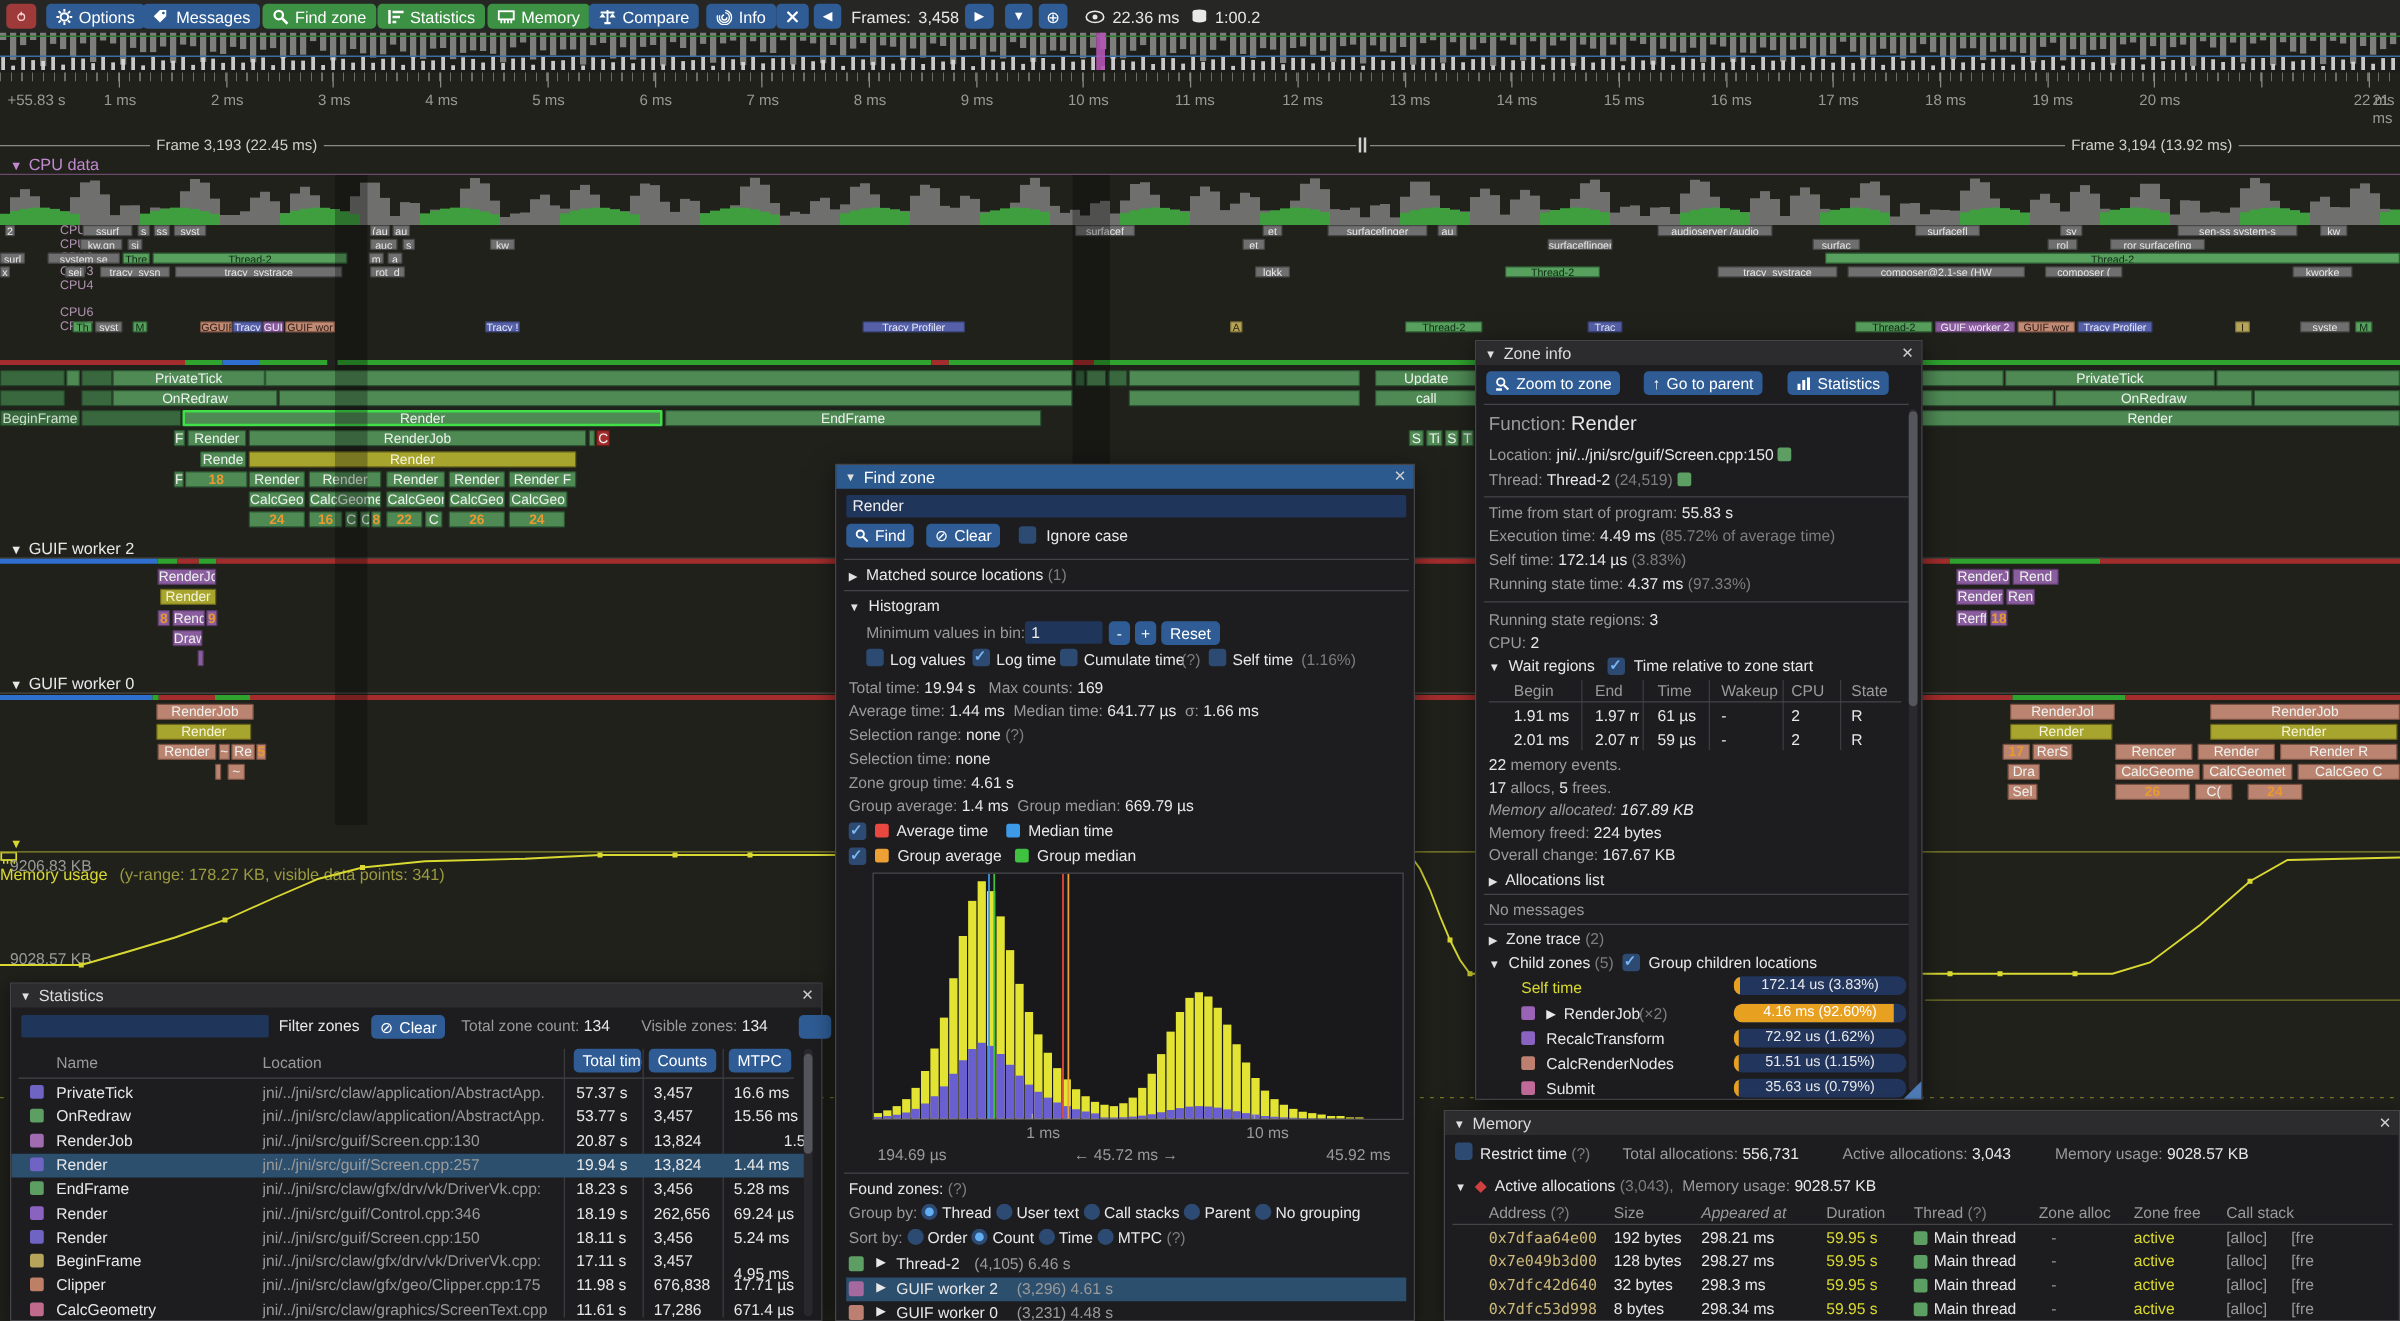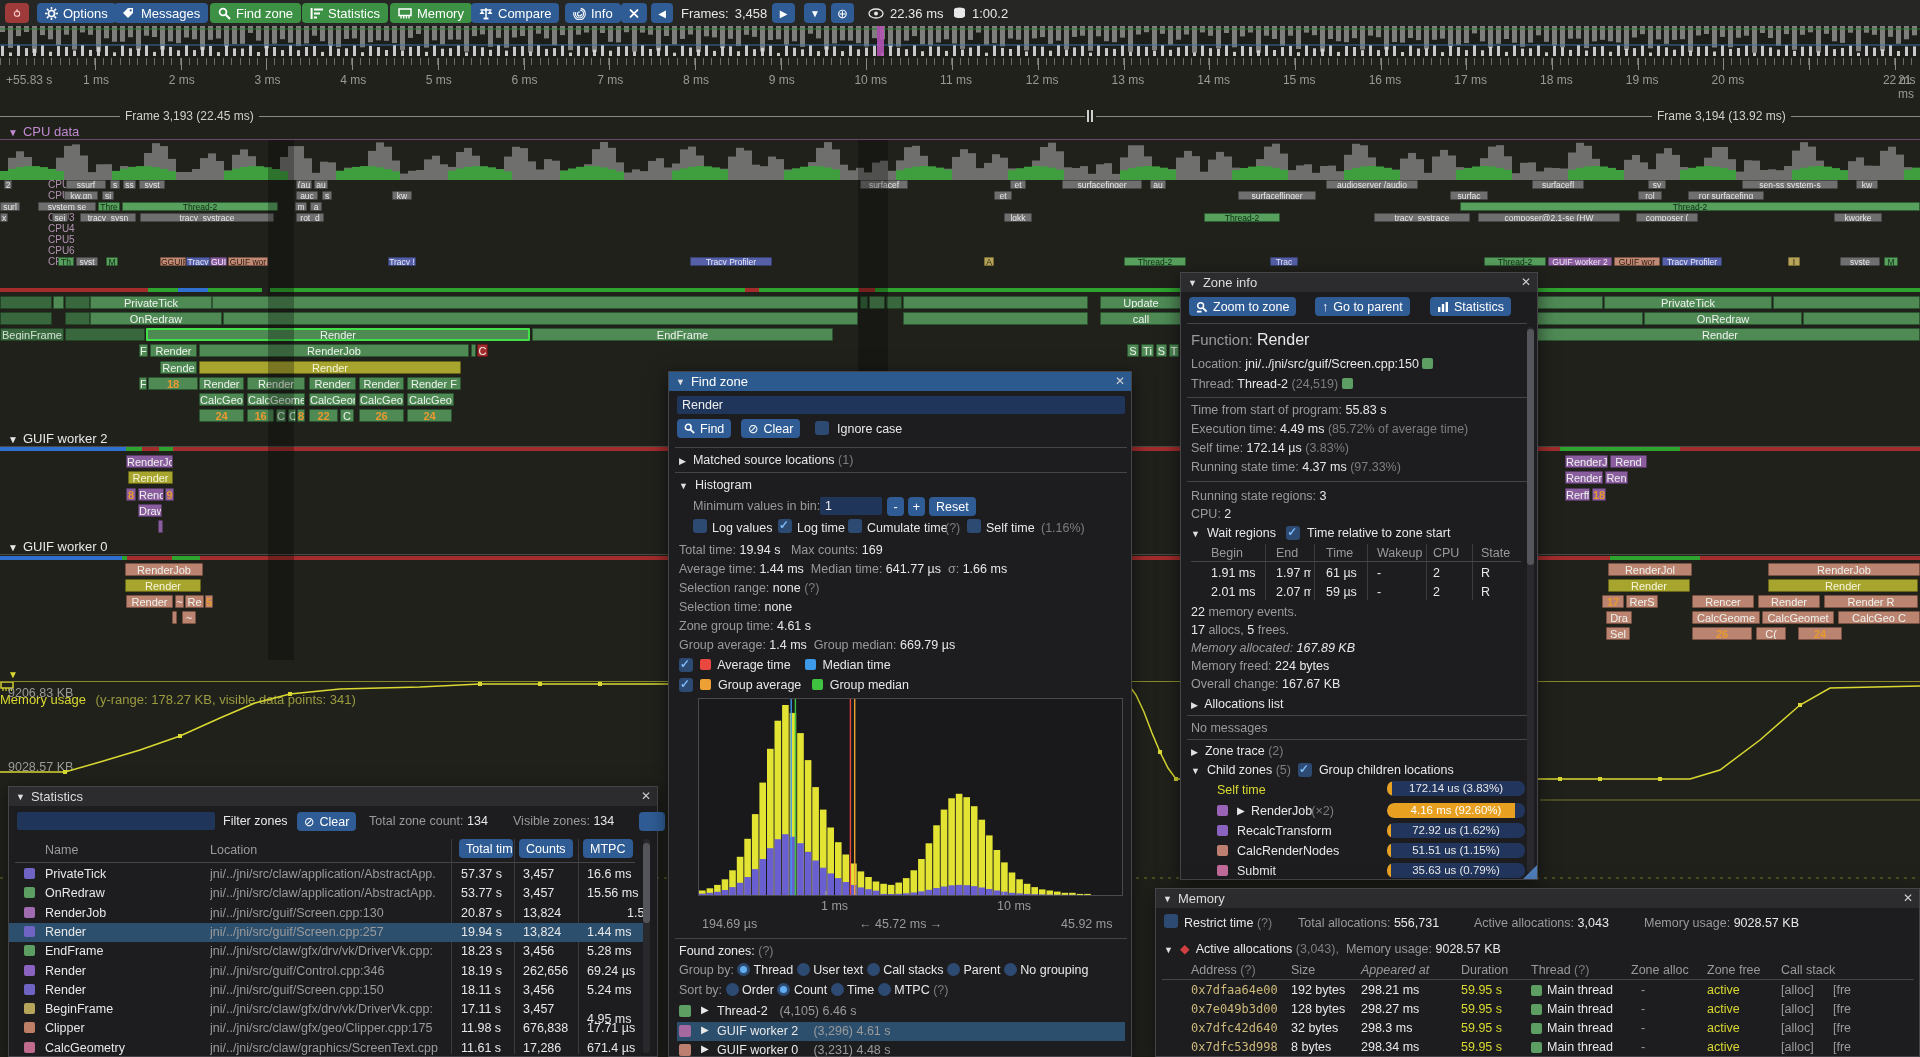--- a/index.html
+++ b/index.html
@@ -1153,21 +1153,21 @@
         <div class="cchip ccgray" style="left: 1856px; width: 22px;">kw</div>
       </div>
       <div class="cpu-row" style="top: 11px;">
         <div class="cpu-label">CPU1</div>
         <div class="cchip ccgray" style="left: 64px; width: 34px;">kw.gn</div>
         <div class="cchip ccgray" style="left: 102px; width: 12px;">si</div>
         <div class="cchip ccgray" style="left: 296px; width: 22px;">auc</div>
         <div class="cchip ccgray" style="left: 322px; width: 10px;">s</div>
         <div class="cchip ccgray" style="left: 392px; width: 20px;">kw</div>
         <div class="cchip ccgray" style="left: 994px; width: 18px;">et</div>
-        <div class="cchip ccgray" style="left: 1238px; width: 78px;">surfaceflinger</div>
+        <div class="cchip ccgray" style="left: 1238px; width: 52px;">surfaceflinger</div>
         <div class="cchip ccgray" style="left: 1450px; width: 38px;">surfac</div>
         <div class="cchip ccgray" style="left: 1638px; width: 24px;">rol</div>
         <div class="cchip ccgray" style="left: 1688px; width: 76px;">ror surfacefing</div>
       </div>
       <div class="cpu-row" style="top: 22px;">
         <div class="cpu-label">CPU2</div>
         <div class="cchip ccgray" style="left: 0px; width: 20px;">surl</div>
         <div class="cchip ccgray" style="left: 38px; width: 58px;">system se</div>
         <div class="cchip ccg" style="left: 98px; width: 22px;">Thre</div>
         <div class="cchip ccg" style="left: 122px; width: 156px;">Thread-2</div>
@@ -1184,23 +1184,20 @@
         <div class="cchip ccgray" style="left: 296px; width: 28px;">rot_d</div>
         <div class="cchip ccgray" style="left: 1004px; width: 28px;">lgkk</div>
         <div class="cchip ccg" style="left: 1204px; width: 76px;">Thread-2</div>
         <div class="cchip ccgray" style="left: 1374px; width: 96px;">tracy_systrace</div>
         <div class="cchip ccgray" style="left: 1478px; width: 142px;">composer@2.1-se (HW</div>
         <div class="cchip ccgray" style="left: 1636px; width: 62px;">composer (</div>
         <div class="cchip ccgray" style="left: 1834px; width: 48px;">kworke</div>
       </div>
       <div class="cpu-row" style="top: 44px;">
         <div class="cpu-label">CPU4</div>
-      </div>
-      <div class="cpu-row" style="top: 55px;">
-        <div class="cpu-label">CPU5</div>
       </div>
       <div class="cpu-row" style="top: 66px;">
         <div class="cpu-label">CPU6</div>
       </div>
       <div class="cpu-row" style="top: 77px;">
         <div class="cpu-label">CPU7</div>
         <div class="cchip ccg" style="left: 58px; width: 16px;">Th</div>
         <div class="cchip ccgray" style="left: 76px; width: 22px;">syst</div>
         <div class="cchip ccg" style="left: 106px; width: 12px;">M</div>
         <div class="cchip ccs" style="left: 160px; width: 26px;">GGUIF</div>

